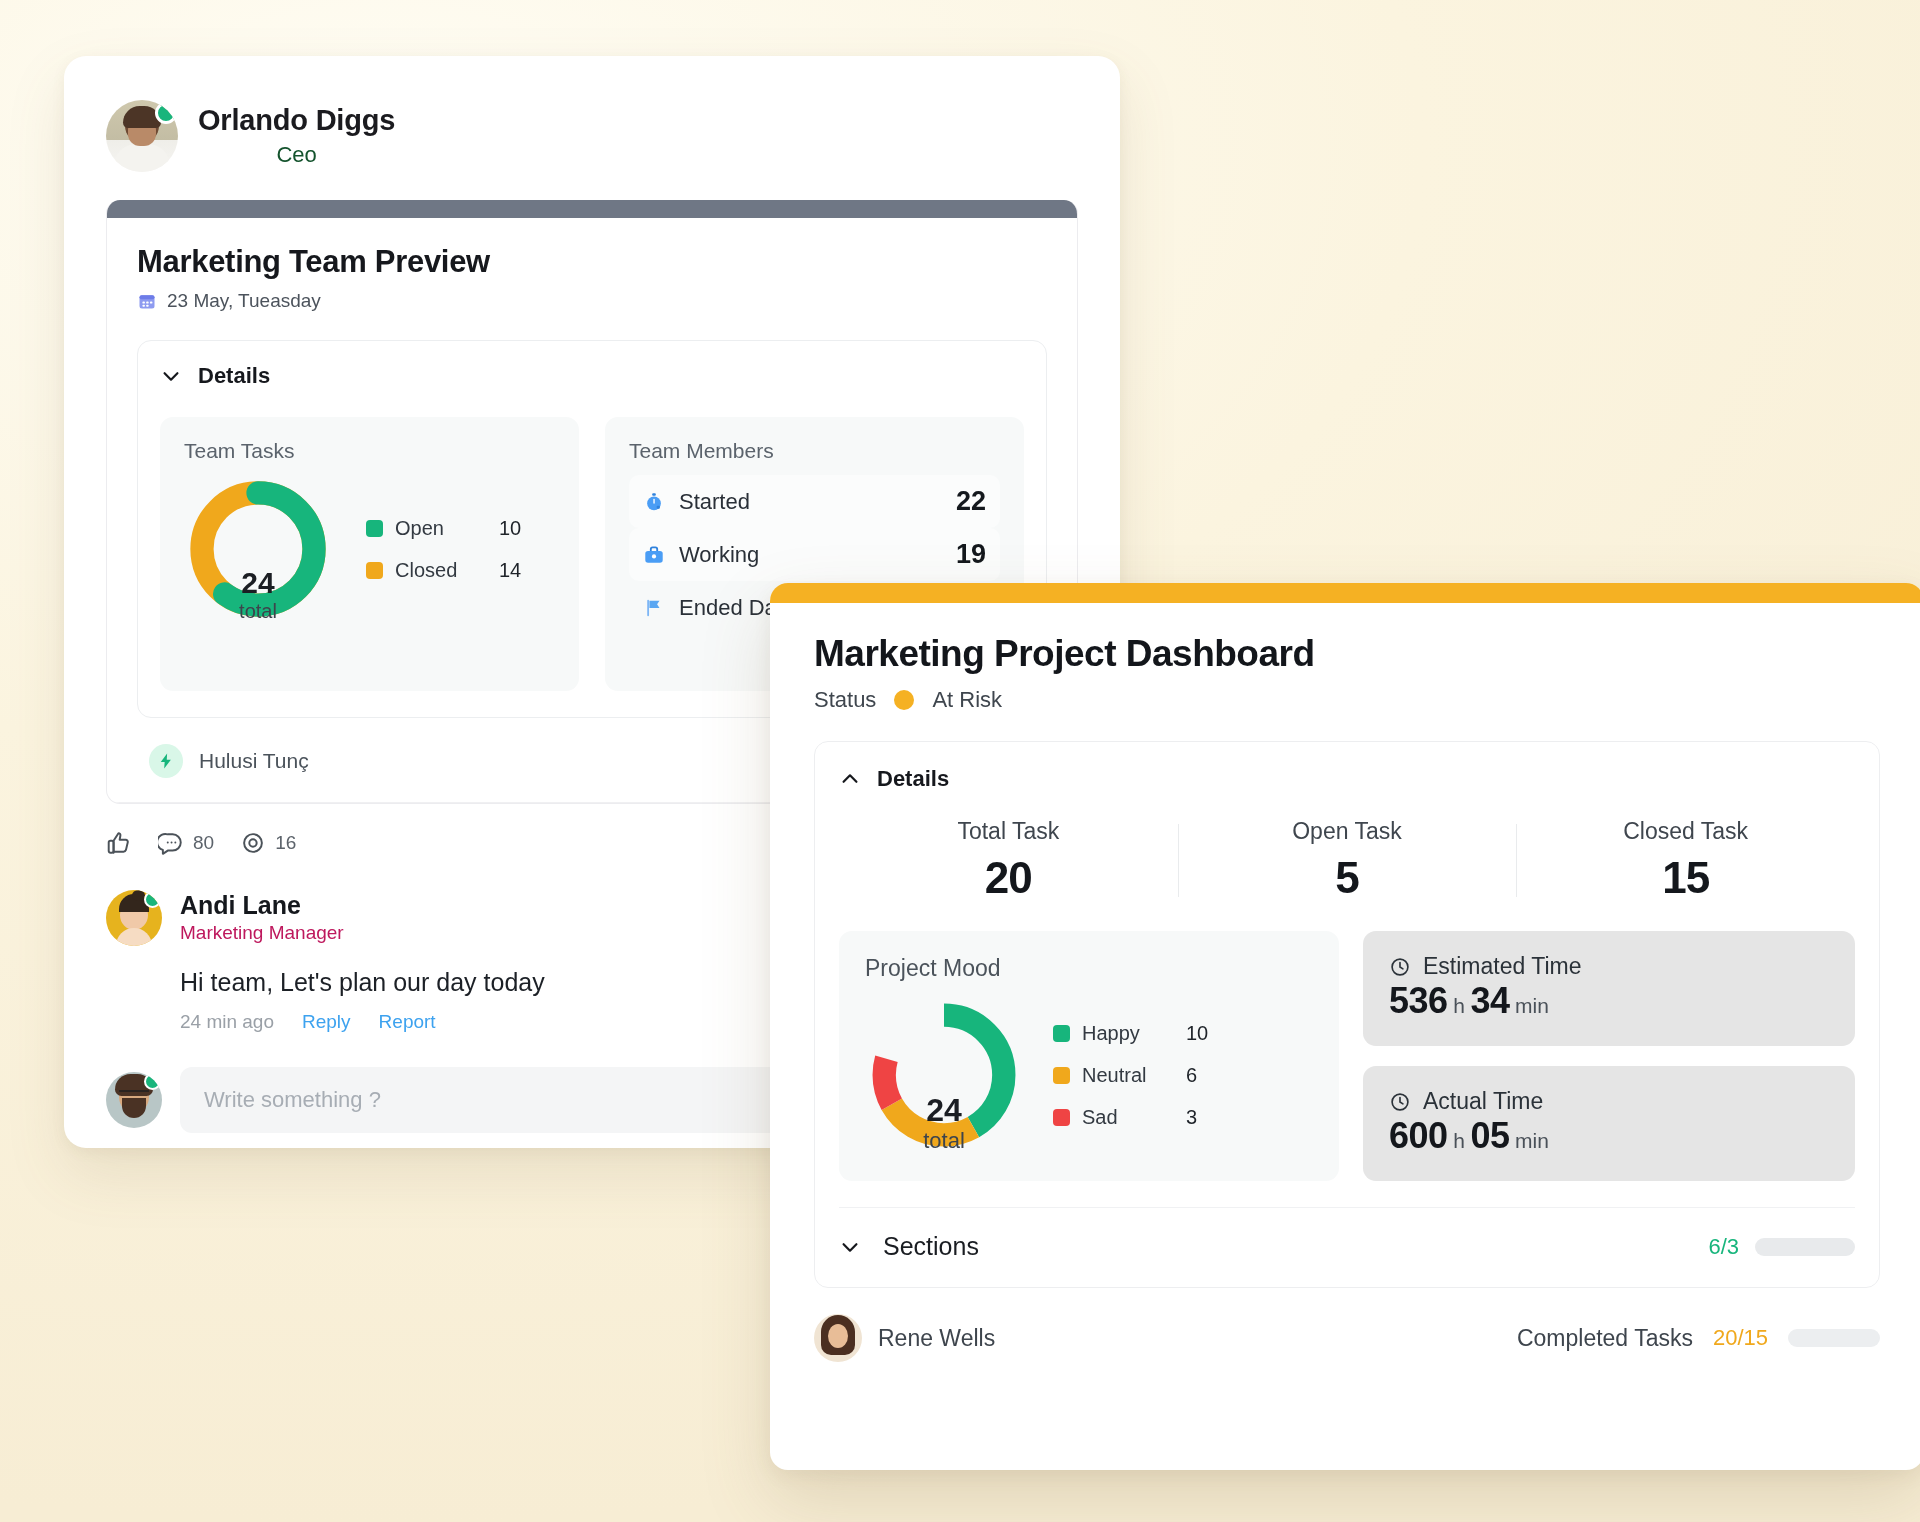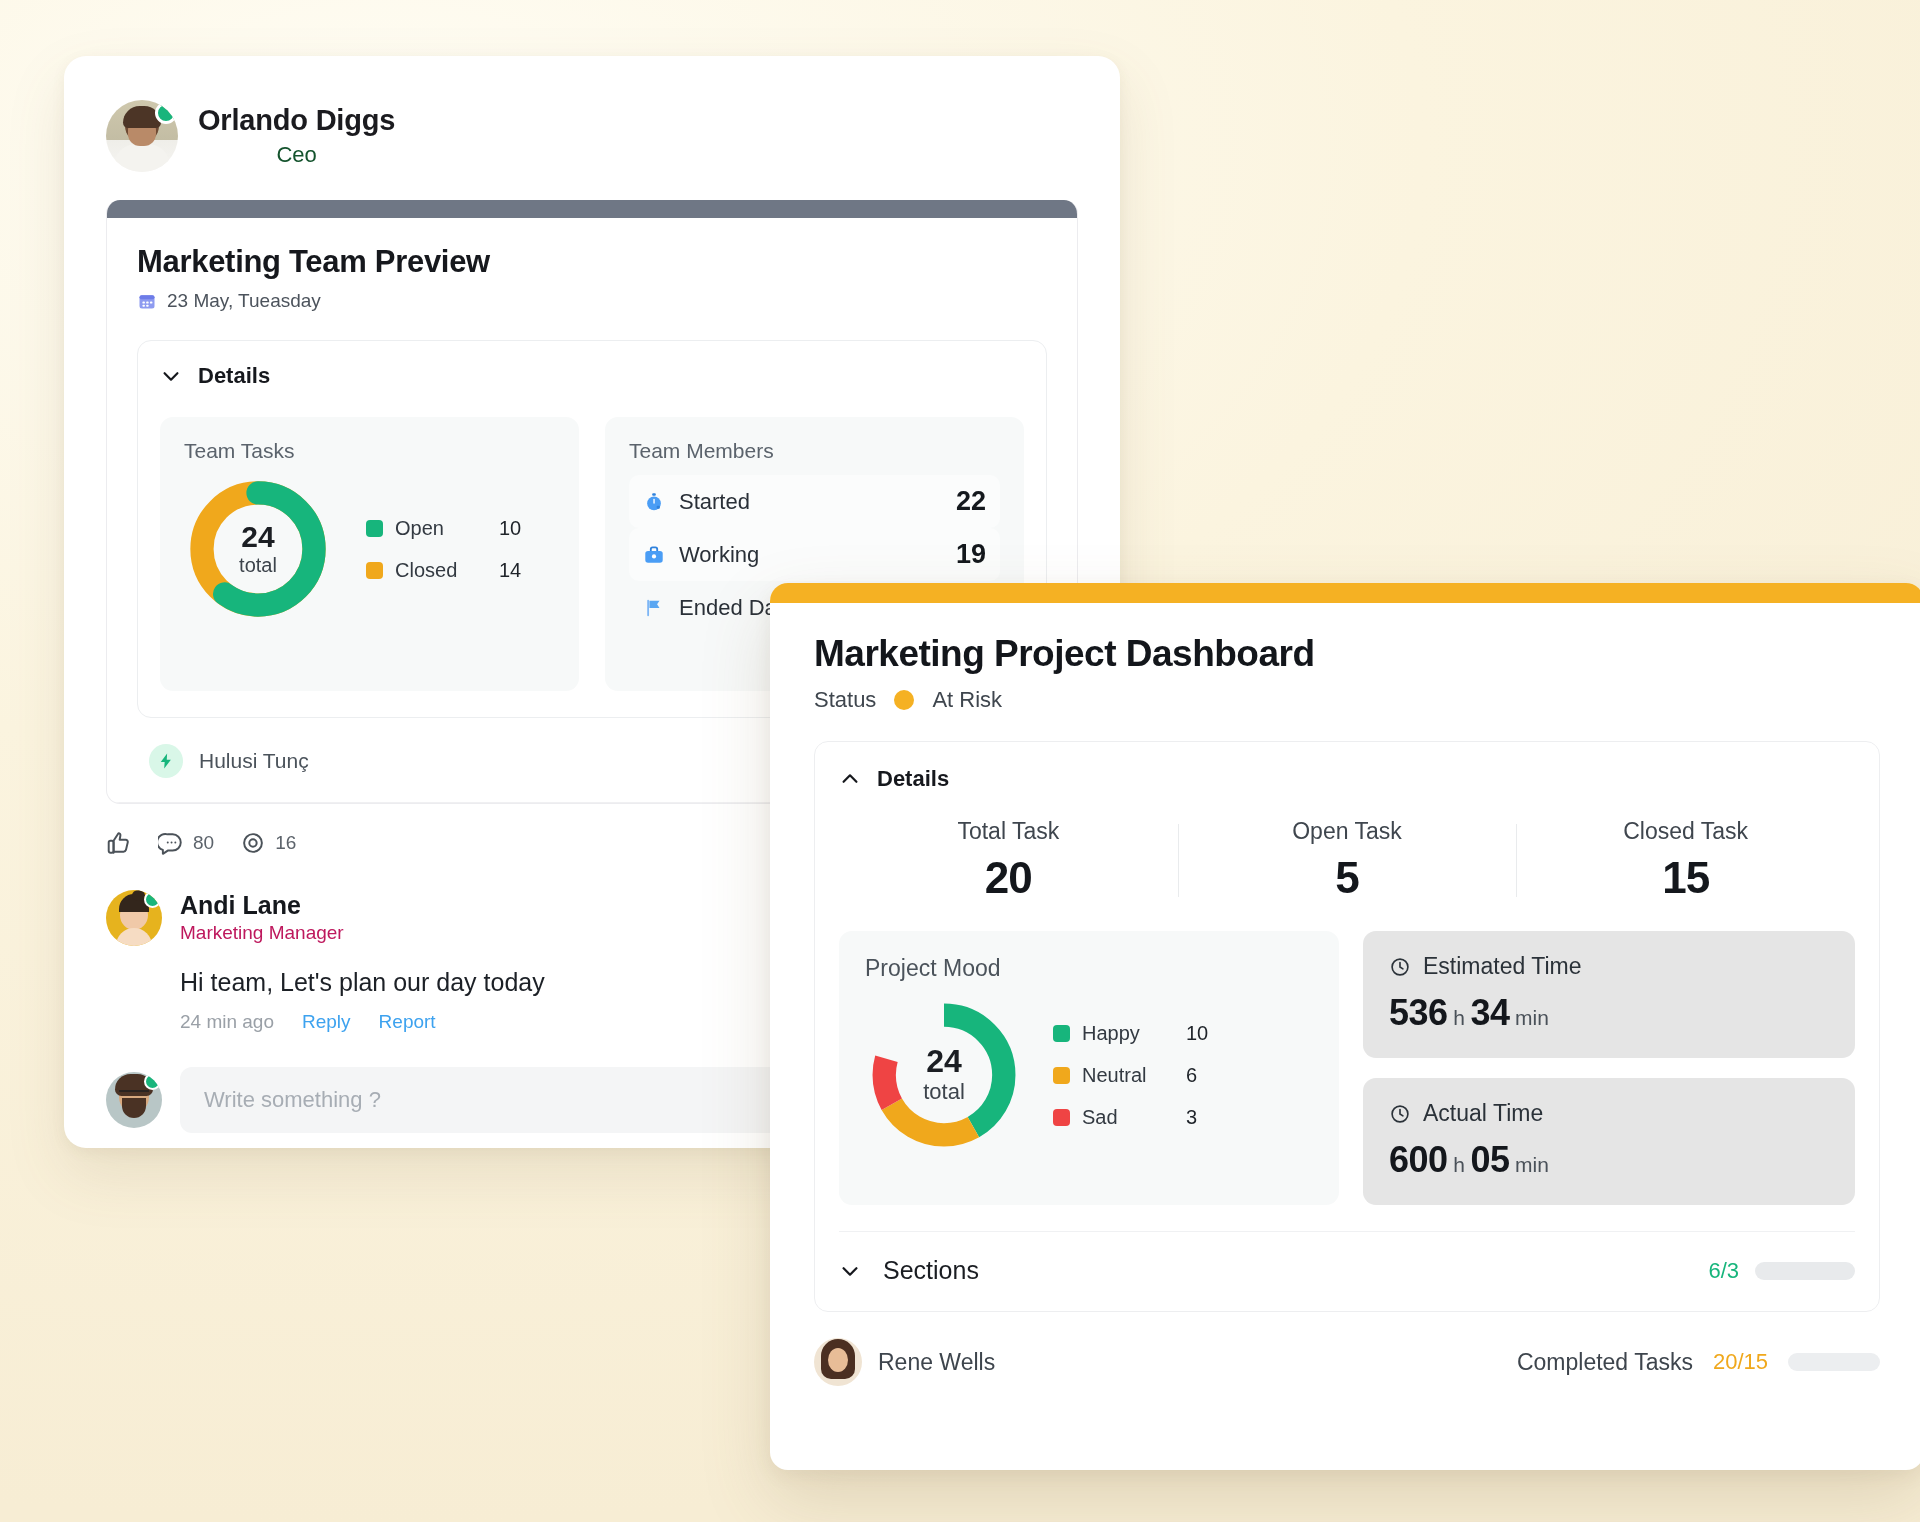--- a/index.html
+++ b/index.html
@@ -68,21 +68,21 @@
   .two-col{display:flex;gap:26px;margin-top:28px;}
   .subcard{
     background:#f7f9f9;border-radius:13px;padding:22px 24px;flex:1;min-height:230px;
   }
   .sub-title{font-size:21px;color:#5b636c;}
 
   .donut-row{display:flex;align-items:center;gap:34px;margin-top:12px;}
   .donut-wrap{position:relative;width:148px;height:148px;flex:none;}
   .donut-center{
     position:absolute;inset:0;display:flex;flex-direction:column;
-    align-items:center;justify-content:center;
+    align-items:center;justify-content:flex-end;
   }
   .dc-num{font-size:30px;font-weight:700;color:#1b1e23;line-height:1.0;}
   .dc-lbl{font-size:20px;color:#3d444c;margin-top:2px;}
   .legend{display:flex;flex-direction:column;gap:19px;}
   .lg-row{display:flex;align-items:center;font-size:20px;color:#333a42;}
   .lg-sw{width:17px;height:17px;border-radius:4px;flex:none;margin-right:12px;}
   .lg-name{min-width:104px;}
   .lg-val{color:#1f242a;}
 
   .member-list{margin-top:12px;}
@@ -161,21 +161,21 @@
   .st-lbl{font-size:23px;color:#3f464e;}
   .st-val{font-size:44px;font-weight:700;color:#14171c;margin-top:8px;letter-spacing:-1px;}
 
   .c2-grid{display:flex;gap:24px;margin-top:28px;}
   .mood-card{background:#f7f9f9;border-radius:13px;padding:24px 26px;flex:1.02;}
   .mood-title{font-size:23px;color:#4b535b;}
   .time-col{display:flex;flex-direction:column;gap:20px;flex:1.12;}
   .time-card{background:#e5e5e5;border-radius:13px;padding:22px 26px 24px 26px;flex:1;}
   .tc-head{display:flex;align-items:center;gap:12px;font-size:23px;color:#2b3239;}
   .clock-ico{width:22px;height:22px;flex:none;}
-  .tc-val{margin-top:12px;font-size:20px;color:#4a5159;}
+  .tc-val{font-size:20px;color:#4a5159;}
   .tc-big{font-size:36px;font-weight:700;color:#14171c;letter-spacing:-.5px;}
   .tc-unit{font-size:21px;color:#4a5159;font-weight:400;}
 
   .sections-row{
     display:flex;align-items:center;justify-content:space-between;
     margin-top:26px;padding-top:24px;border-top:1px solid #f0f1f3;
   }
   .sec-left{display:flex;align-items:center;gap:22px;}
   .sec-lbl{font-size:25px;color:#1a1d22;}
   .sec-right{display:flex;align-items:center;gap:16px;}

